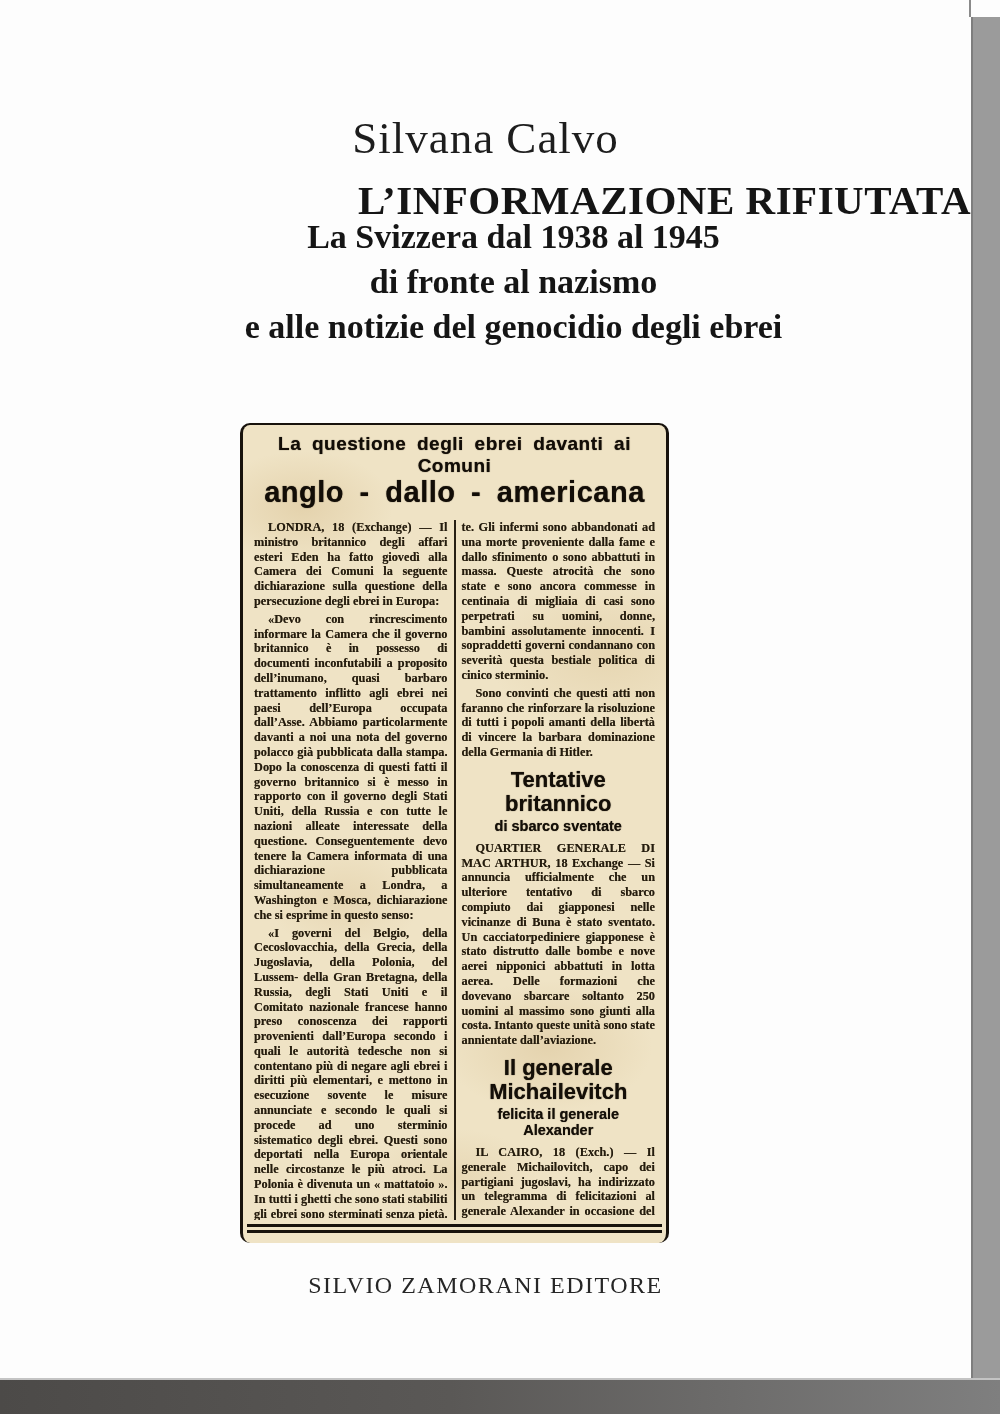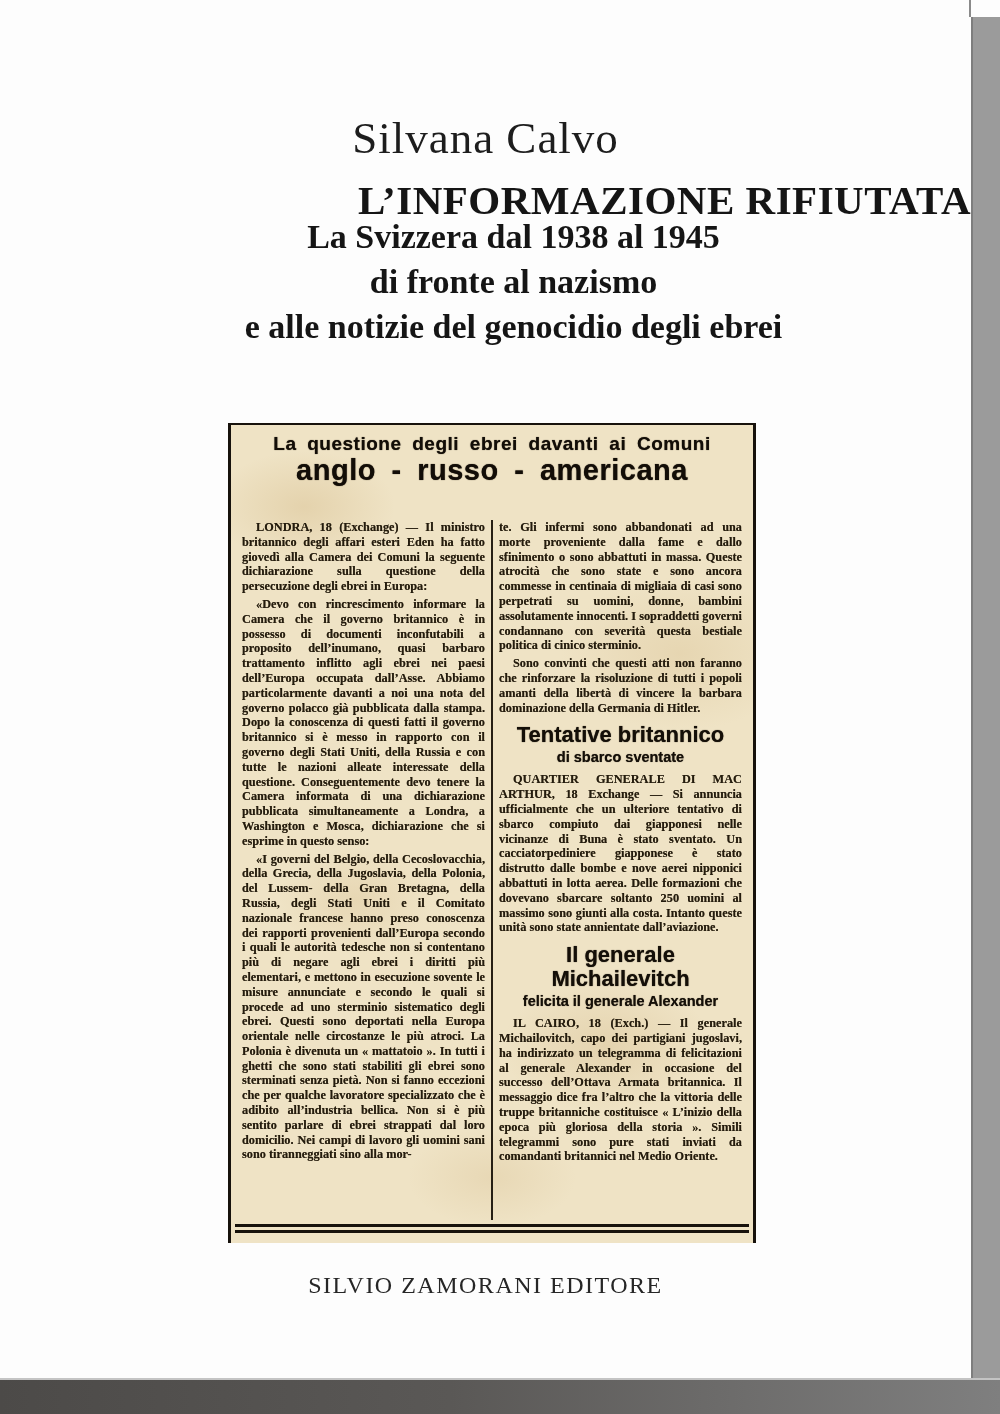--- a/index.html
+++ b/index.html
@@ -35,31 +35,32 @@
   .subtitle{
     position:absolute;top:214px;left:0;width:100%;text-align:center;
     font-size:34px;font-weight:700;line-height:45px;color:#151515;margin-left:28px;
   }
   .publisher{
     position:absolute;top:1272px;left:0;width:100%;text-align:center;
     font-size:24px;font-weight:400;letter-spacing:1.5px;color:#262626;
   }
   
   .clipping{
-    position:absolute;left:228px;top:423px;width:528px;height:820px;
+    position:absolute;left:240px;top:423px;width:429px;height:820px;
     box-sizing:border-box;
     border-left:3px solid #17120c;border-right:3px solid #17120c;border-top:2px solid #17120c;
     background:
       radial-gradient(ellipse 130px 80px at 14% 10%, rgba(203,172,116,.30), transparent 70%),
       radial-gradient(ellipse 170px 110px at 86% 28%, rgba(203,172,116,.24), transparent 70%),
       radial-gradient(ellipse 150px 95px at 72% 76%, rgba(198,165,108,.26), transparent 70%),
       radial-gradient(ellipse 110px 75px at 24% 58%, rgba(198,165,108,.20), transparent 70%),
       radial-gradient(ellipse 120px 70px at 50% 92%, rgba(198,165,108,.18), transparent 70%),
       #efe3c5;
     color:#241c0e;
+    border-radius:10px;
   }
   .kicker{
     margin-top:8px;text-align:center;
     font-family:"Liberation Sans",sans-serif;font-weight:700;
     font-size:19px;letter-spacing:0.5px;word-spacing:5px;color:#120d07;
     text-shadow:0 0 1px rgba(25,15,5,.8);
   }
   .headline{
     text-align:center;font-family:"Liberation Sans",sans-serif;font-weight:700;
     font-size:29px;line-height:30px;letter-spacing:0.5px;color:#120d07;
@@ -100,21 +101,21 @@
   <div class="author">Silvana Calvo</div>
   <div class="title">L’INFORMAZIONE RIFIUTATA</div>
   <div class="subtitle">
     <div>La Svizzera dal 1938 al 1945</div>
     <div>di fronte al nazismo</div>
     <div>e alle notizie del genocidio degli ebrei</div>
   </div>
 
   <div class="clipping">
     <div class="kicker">La questione degli ebrei davanti ai Comuni</div>
-    <div class="headline second">anglo - russo - americana</div>
+    <div class="headline second">anglo - dallo - americana</div>
 
     <div class="columns">
       <div class="col left-col">
         <p class="indent">LONDRA, 18 (Exchange) — Il ministro britannico degli affari esteri Eden ha fatto giovedì alla Camera dei Comuni la seguente dichiarazione sulla questione della persecuzione degli ebrei in Europa:</p>
         <p class="indent">«Devo con rincrescimento informare la Camera che il governo britannico è in possesso di documenti inconfutabili a proposito dell’inumano, quasi barbaro trattamento inflitto agli ebrei nei paesi dell’Europa occupata dall’Asse. Abbiamo particolarmente davanti a noi una nota del governo polacco già pubblicata dalla stampa. Dopo la conoscenza di questi fatti il governo britannico si è messo in rapporto con il governo degli Stati Uniti, della Russia e con tutte le nazioni alleate interessate della questione. Conseguentemente devo tenere la Camera informata di una dichiarazione pubblicata simultaneamente a Londra, a Washington e Mosca, dichiarazione che si esprime in questo senso:</p>
         <p class="indent">«I governi del Belgio, della Cecoslovacchia, della Grecia, della Jugoslavia, della Polonia, del Lussem- della Gran Bretagna, della Russia, degli Stati Uniti e il Comitato nazionale francese hanno preso conoscenza dei rapporti provenienti dall’Europa secondo i quali le autorità tedesche non si contentano più di negare agli ebrei i diritti più elementari, e mettono in esecuzione sovente le misure annunciate e secondo le quali si procede ad uno sterminio sistematico degli ebrei. Questi sono deportati nella Europa orientale nelle circostanze le più atroci. La Polonia è divenuta un « mattatoio ». In tutti i ghetti che sono stati stabiliti gli ebrei sono sterminati senza pietà. Non si fanno eccezioni che per qualche lavoratore specializzato che è adibito all’industria bellica. Non si è più sentito parlare di ebrei strappati dal loro domicilio. Nei campi di lavoro gli uomini sani sono tiranneggiati sino alla mor-</p>
       </div>
       <div class="col right-col">
         <p>te. Gli infermi sono abbandonati ad una morte proveniente dalla fame e dallo sfinimento o sono abbattuti in massa. Queste atrocità che sono state e sono ancora commesse in centinaia di migliaia di casi sono perpetrati su uomini, donne, bambini assolutamente innocenti. I sopraddetti governi condannano con severità questa bestiale politica di cinico sterminio.</p>
         <p class="indent">Sono convinti che questi atti non faranno che rinforzare la risoluzione di tutti i popoli amanti della libertà di vincere la barbara dominazione della Germania di Hitler.</p>

